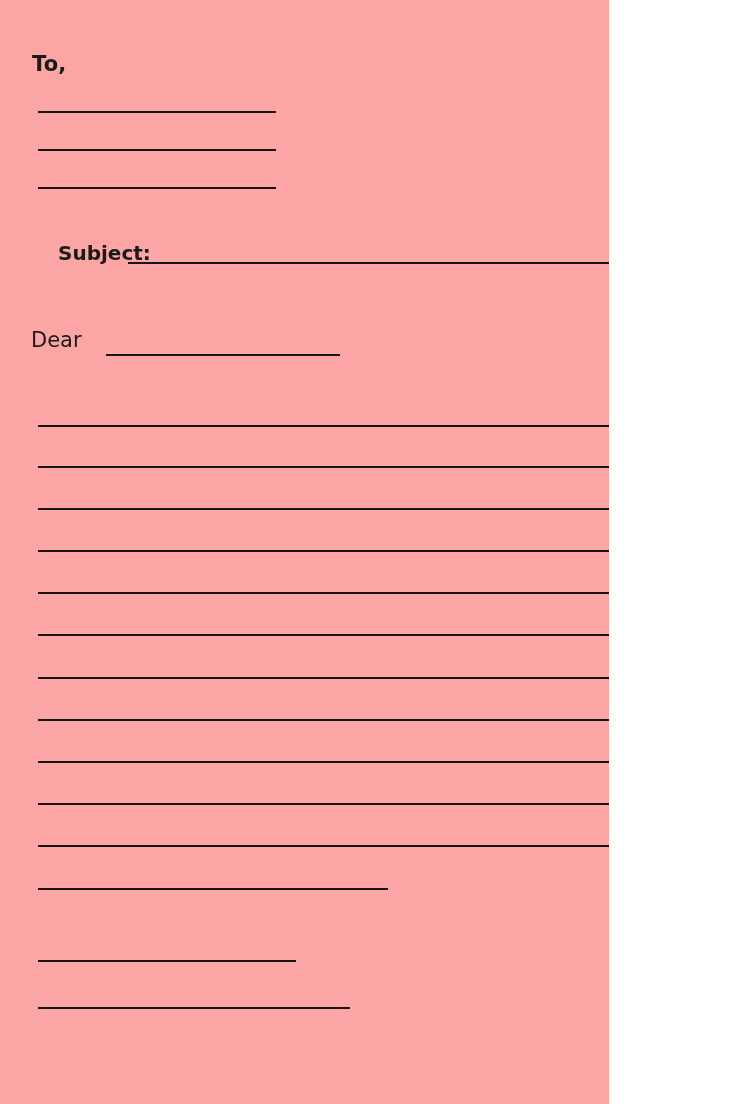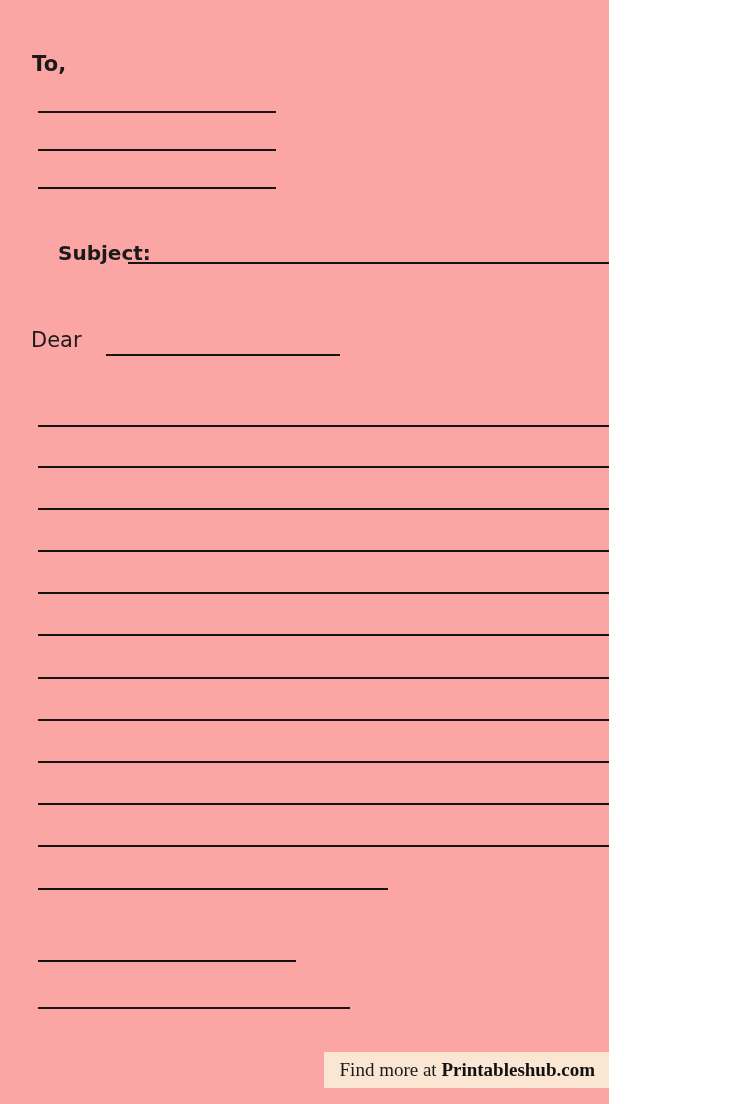--- a/index.html
+++ b/index.html
@@ -114,17 +114,14 @@
   <div class="rule body-line" style="top:677px"></div>
   <div class="rule body-line" style="top:719px"></div>
   <div class="rule body-line" style="top:761px"></div>
   <div class="rule body-line" style="top:803px"></div>
   <div class="rule body-line" style="top:845px"></div>
 
   <div class="rule short-line-1"></div>
   <div class="rule short-line-2"></div>
   <div class="rule short-line-3"></div>
 
-  <div class="footer">
-    <span>Find more at </span><span class="brand">Printableshub.com</span>
-  </div>
 
 </div>
 
 </body></html>

